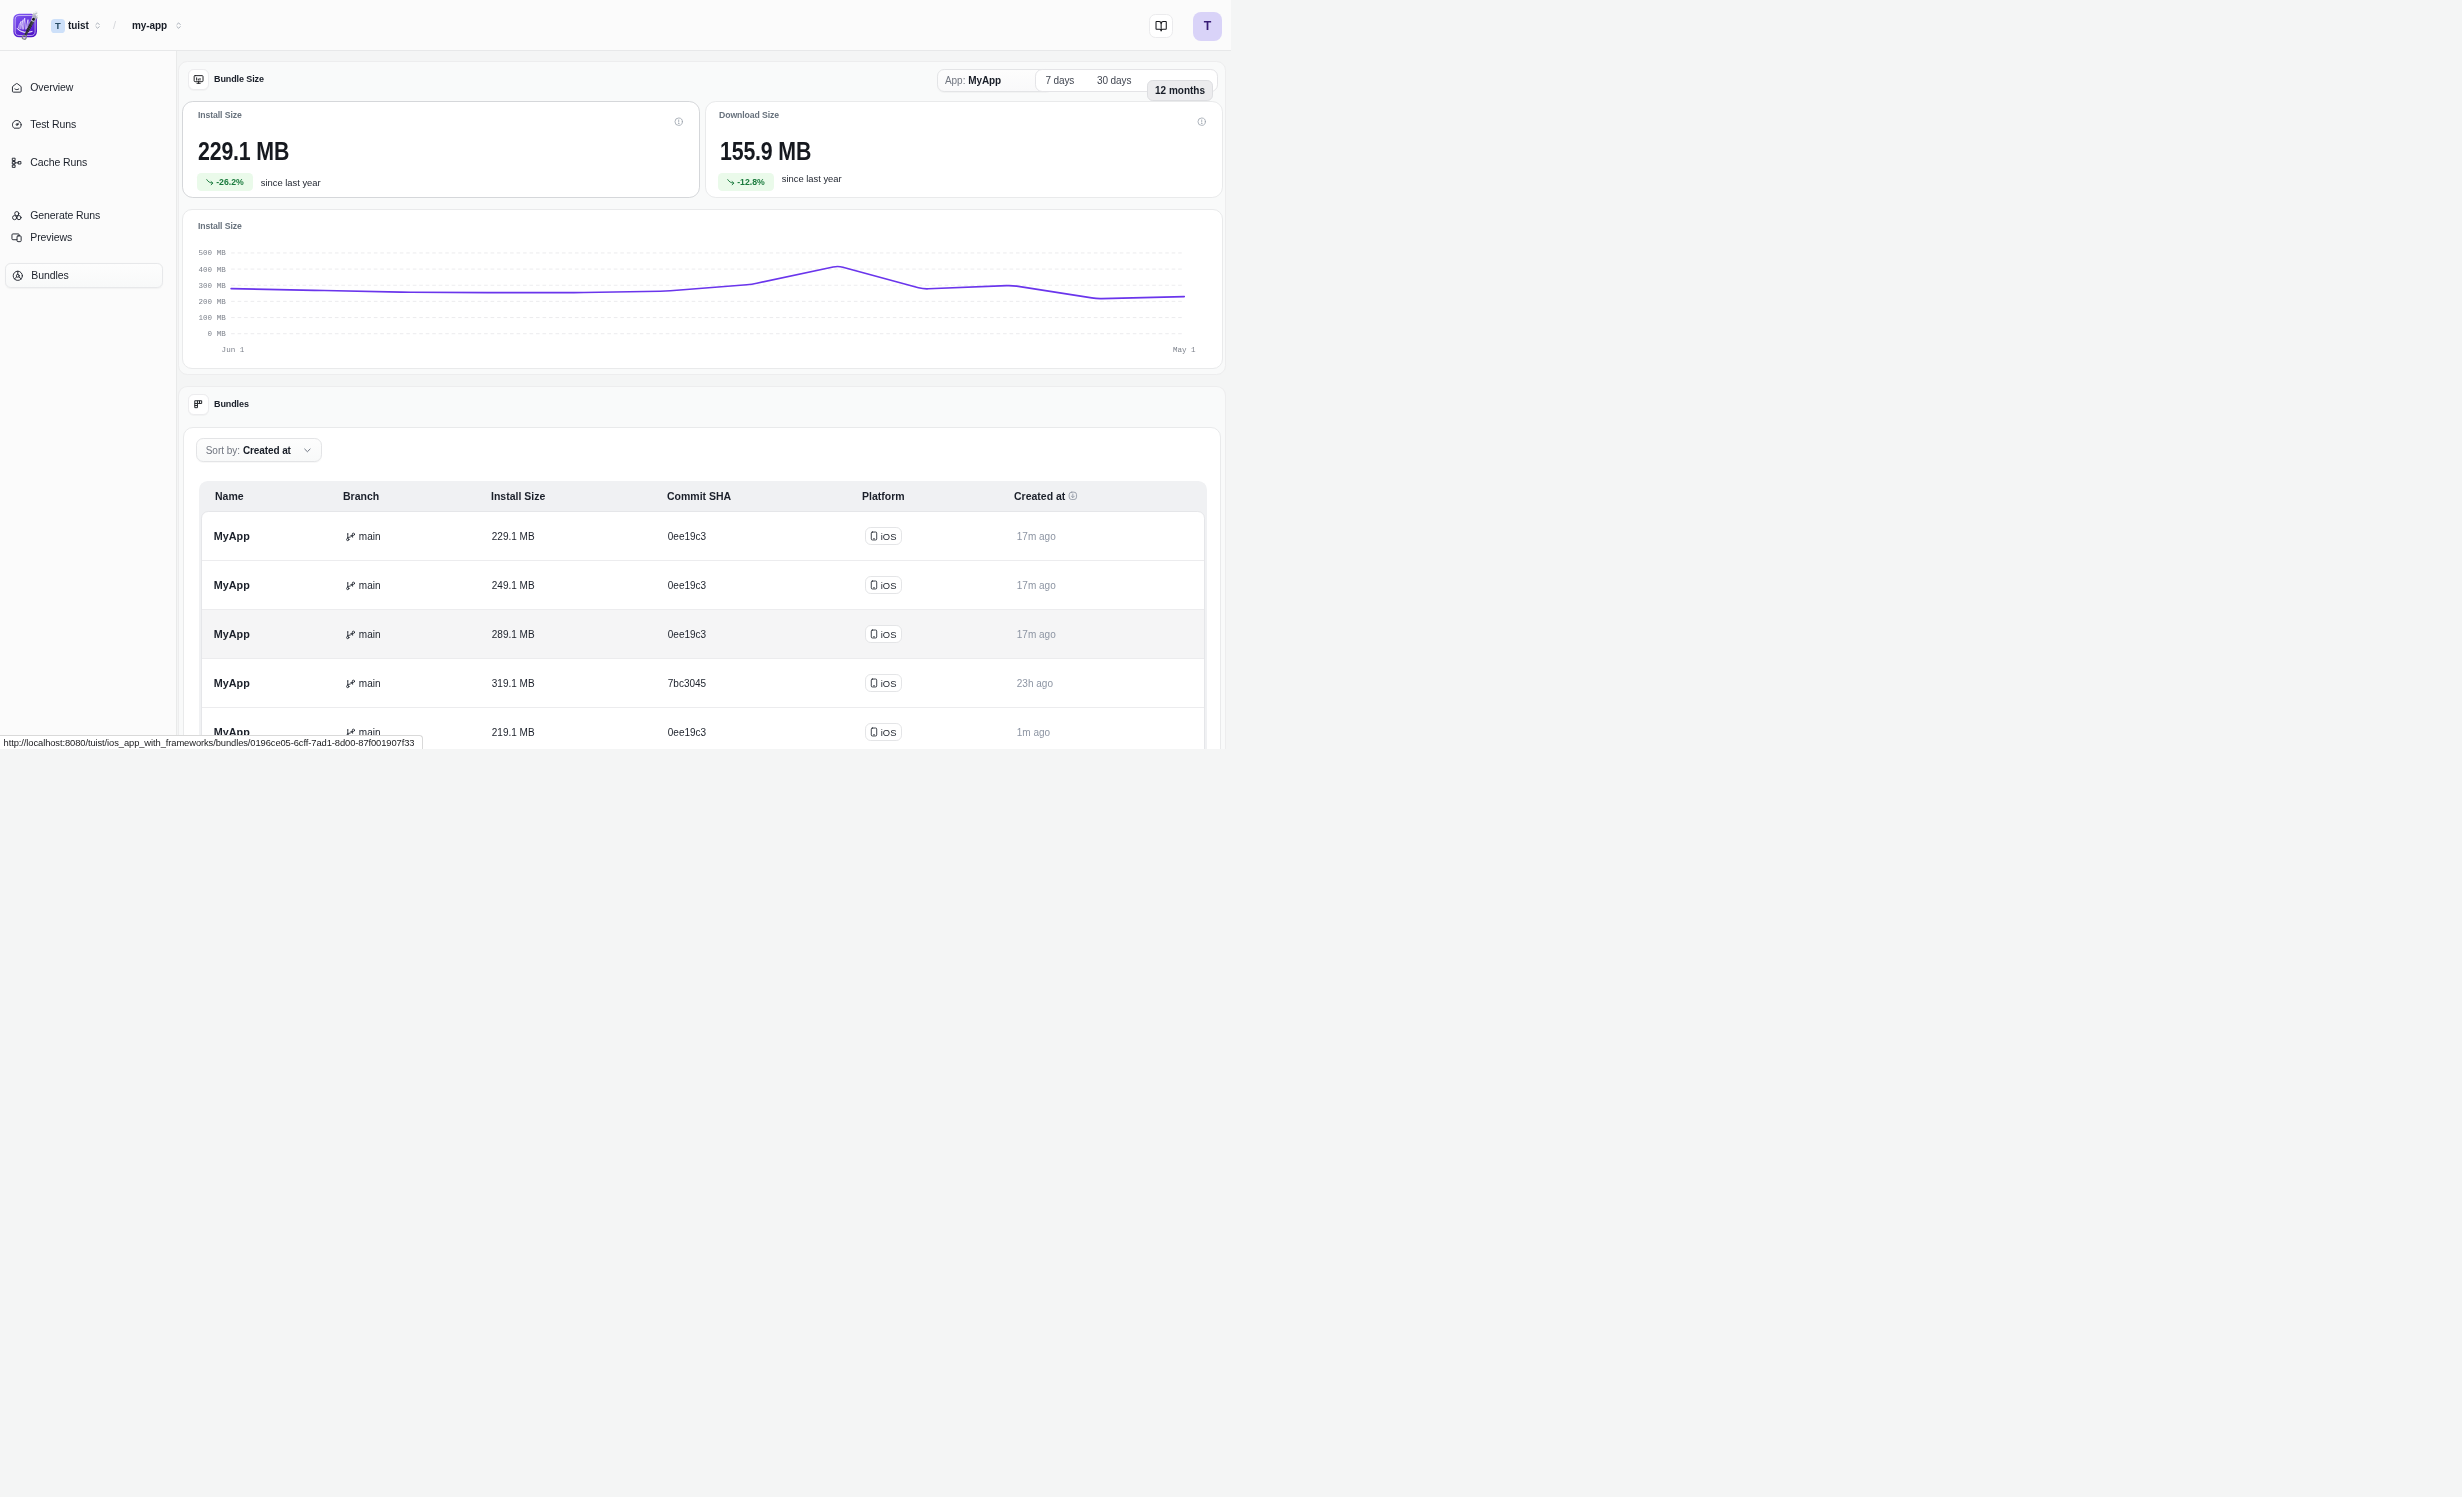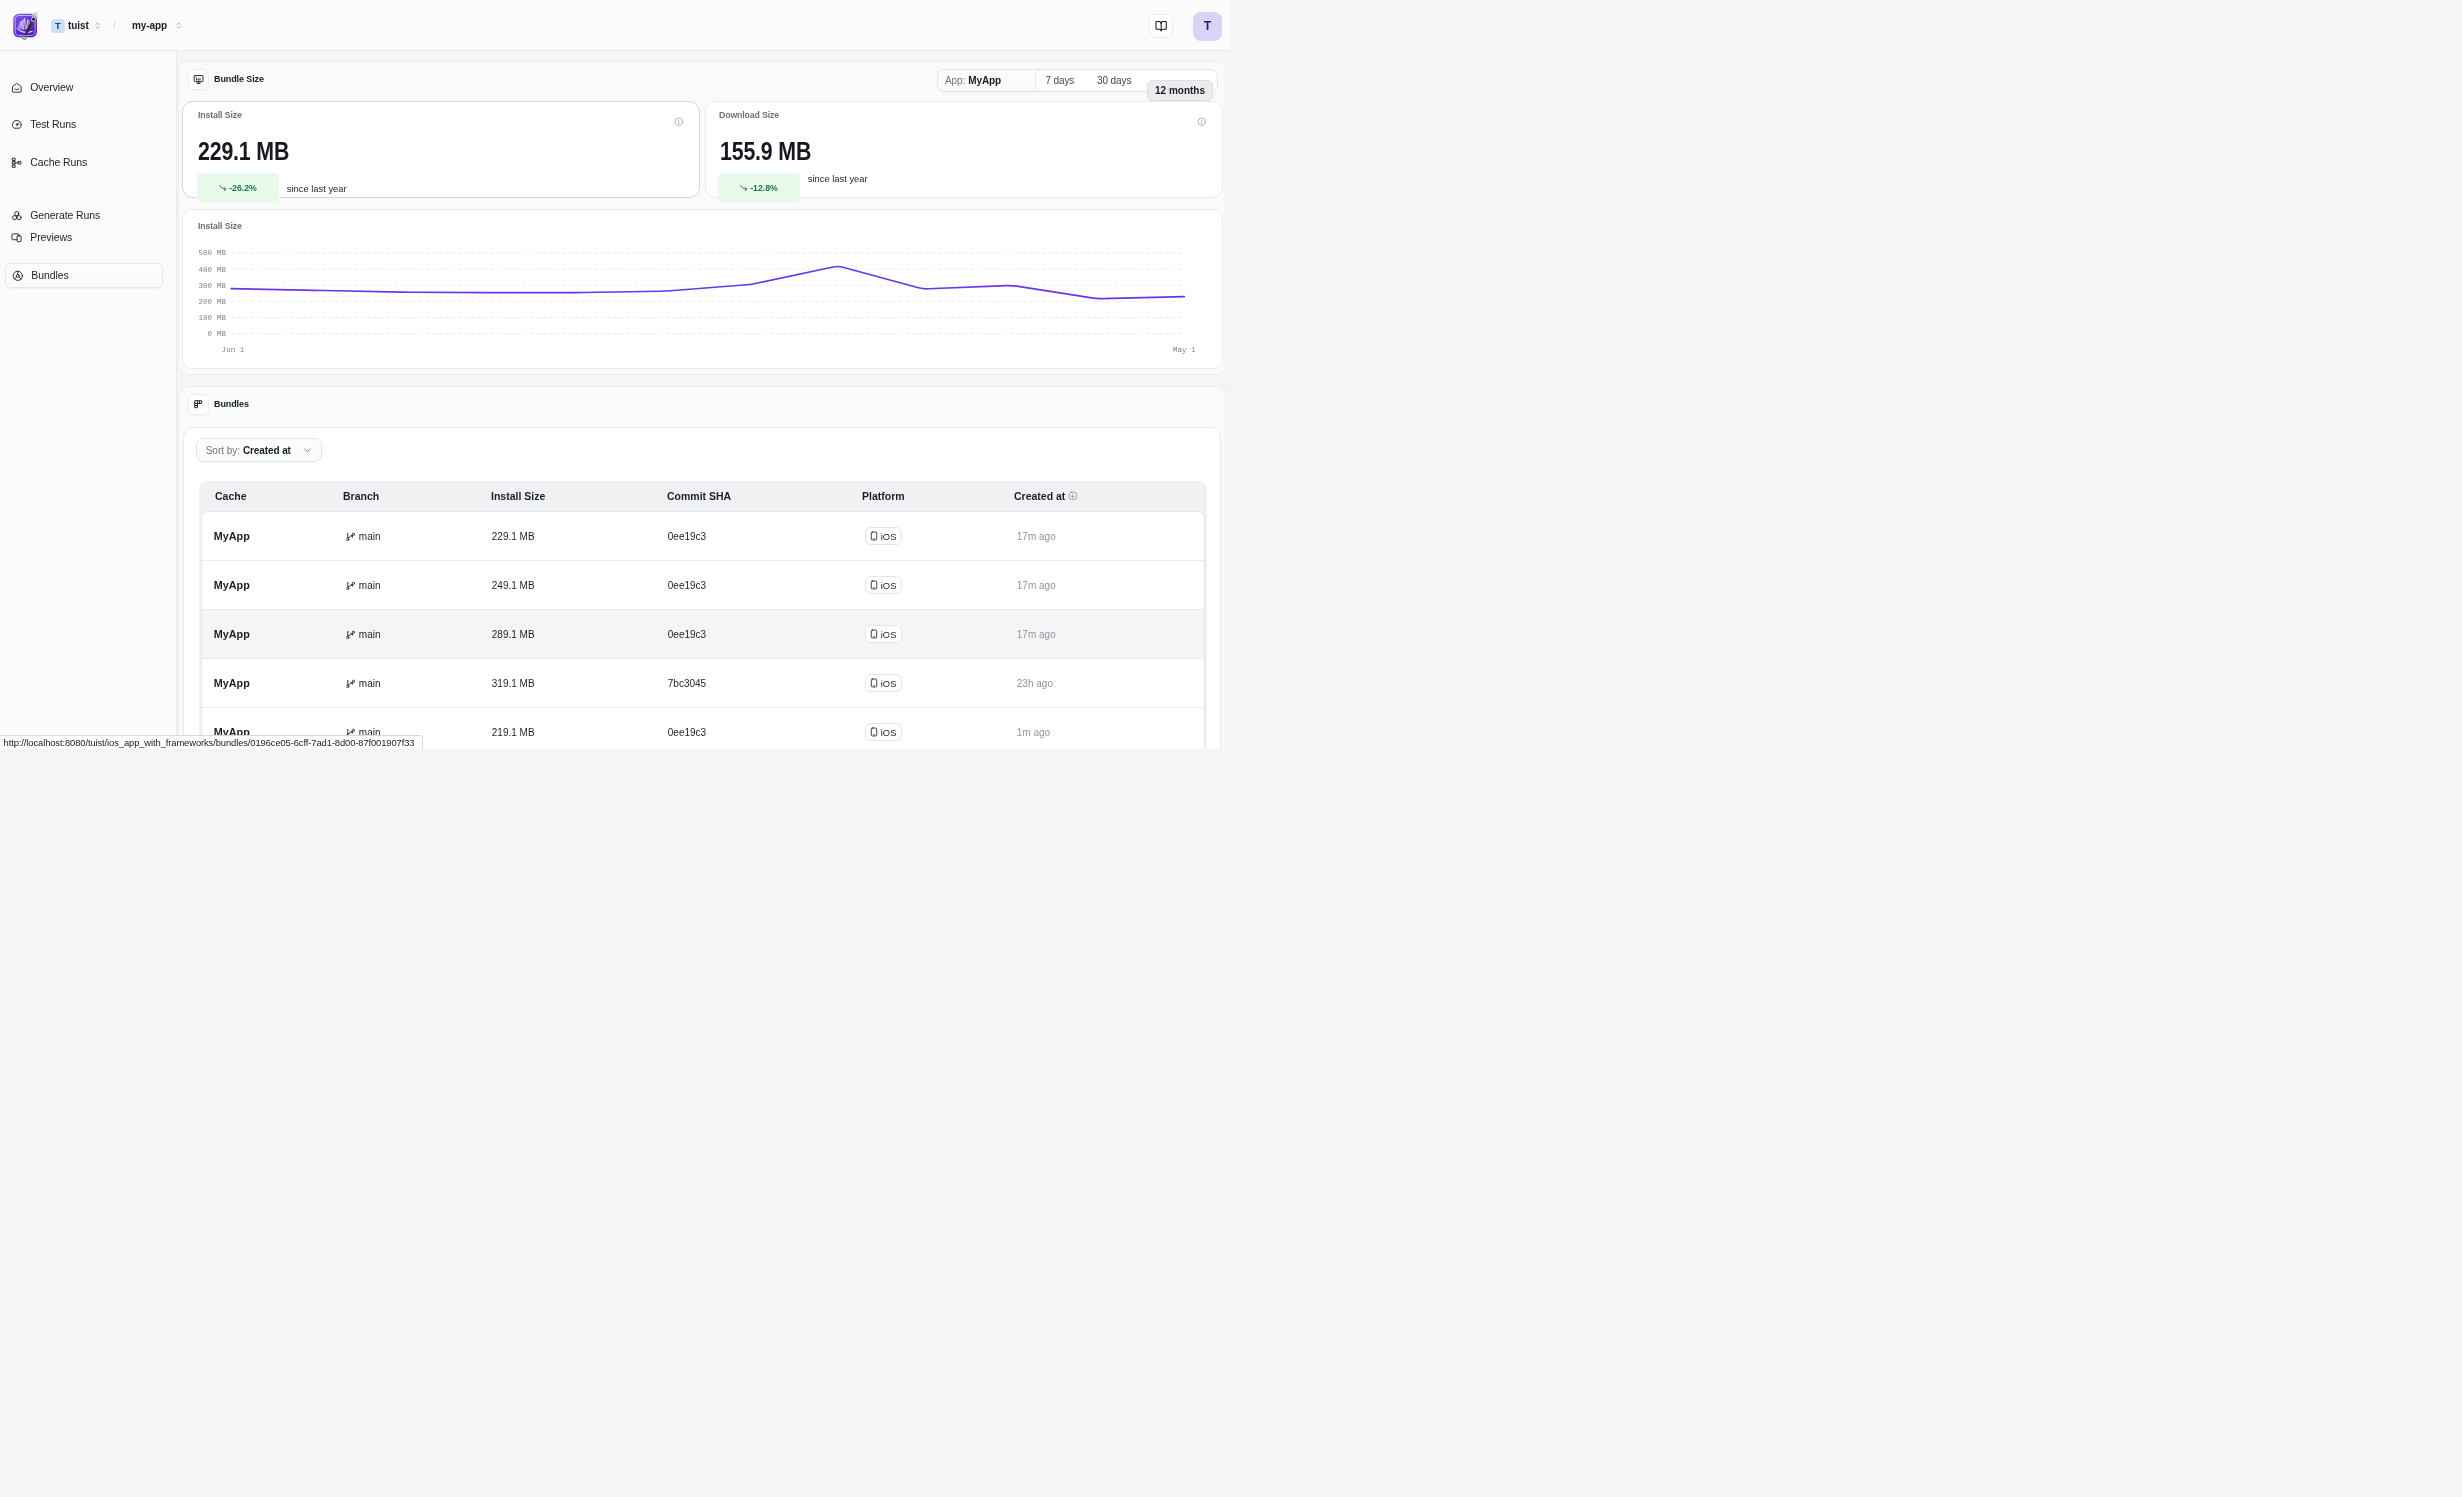--- a/index.html
+++ b/index.html
@@ -21,21 +21,21 @@
 .sel { background:linear-gradient(#fdfdfd,#f8f9f9); border:0.7px solid #e7e8ea; border-radius:5.8px; box-shadow:0 0.7px 1.4px rgba(0,0,0,.04); }
 
 .section { position:absolute; background:#f9fafa; border:0.7px solid #ededee; border-radius:9.4px; }
 #sec1 { left:178px; top:61px; width:1048px; height:314px; }
 #sec2 { left:178px; top:386px; width:1048px; height:404px; border-bottom:none; border-bottom-left-radius:0; border-bottom-right-radius:0; }
 .iconbtn { position:absolute; width:21px; height:21px; background:#fff; border:0.7px solid #ececee; border-radius:5.8px; box-shadow:0 0.7px 0.7px rgba(0,0,0,.03); display:flex; align-items:center; justify-content:center; }
 .sectitle { position:absolute; font-size:9px; font-weight:bold; color:#181d27; letter-spacing:-0.1px; }
 .card { position:absolute; background:#fff; border:0.7px solid #e9eaeb; border-radius:10px; }
 .cardtitle { font-size:8.7px; font-weight:bold; color:#68727d; letter-spacing:-0.1px; }
 .bignum { font-size:26px; font-weight:bold; color:#16191f; letter-spacing:-0.2px; transform:scaleX(0.82); transform-origin:left center; display:inline-block; }
-.badge { display:inline-flex; align-items:center; gap:2.2px; background:#eafaea; border-radius:4.3px; height:30px; padding:0 22px; color:#1a7a3d; font-size:8.7px; font-weight:bold; }
+.badge { display:inline-flex; align-items:center; gap:2.2px; background:#eafaea; border-radius:4.3px; height:18px; padding:0 9px; color:#1a7a3d; font-size:8.7px; font-weight:bold; }
 .since { font-size:9.4px; color:#232832; margin-left:8px; }
 
 #appsel { position:absolute; left:937px; top:69px; width:116px; height:23px; background:linear-gradient(#fdfdfd,#f9f9fa); border:0.7px solid #e3e4e6; border-radius:7.2px; display:flex; align-items:center; padding:0 7.2px 0 6.9px; box-shadow:0 0.7px 0.7px rgba(0,0,0,.03);}
 #seg { position:absolute; left:1035px; top:69px; width:183px; height:23px; background:#fff; border:0.7px solid #e4e4e7; border-radius:7.2px; }
 .segitem { position:absolute; top:0; line-height:21.7px; font-size:10px; color:#414651; white-space:nowrap; letter-spacing:-0.1px;}
 .segsel { position:absolute; left:111px; top:1.1px; width:66px; height:20.6px; line-height:20px; text-align:center; background:#ececee; border:0.7px solid #dddee1; border-radius:5.8px; font-weight:bold; color:#181d27; font-size:10px; white-space:nowrap;margin-top:9px; }
 
 #tablewrap { position:absolute; left:199px; top:481px; width:1008px; height:309px; background:#f0f1f3; border-radius:8.7px; }
 .th { position:absolute; top:0; height:30px; line-height:30px; font-size:10.5px; font-weight:bold; color:#1b202a; }
 #rows { position:absolute; left:1.8px; top:30px; width:1004px; height:279px; background:#fff; border:0.7px solid #e5e6e9; border-radius:7.2px; overflow:hidden; }
@@ -258,21 +258,21 @@
 <div class="sectitle" style="left:214px;top:399px">Bundles</div>
 <div class="card" style="left:183px;top:427px;width:1038px;height:363px;border-radius:10px"></div>
 <div class="abs" style="left:196px;top:438px;width:126px;height:24px;background:linear-gradient(#fdfdfd,#f8f9f9);border:0.7px solid #e3e4e6;border-radius:7.2px;display:flex;align-items:center;padding:0 8.7px;box-shadow:0 0.7px 0.7px rgba(0,0,0,.03)">
   <span style="font-size:10px;color:#717680">Sort by:&nbsp;</span>
   <span style="font-size:10px;font-weight:bold;color:#181d27;letter-spacing:-0.1px">Created at</span>
   <svg class="ic" style="margin-left:auto" width="10.8" height="10.8" viewBox="0 0 24 24" fill="none" stroke="#6b7280" stroke-width="2.2" stroke-linecap="round" stroke-linejoin="round">
         <path d="m6 9 6 6 6-6"></path>
       </svg>
 </div>
 <div id="tablewrap">
-  <div class="th" style="left:16px">Cache</div>
+  <div class="th" style="left:16px">Name</div>
   <div class="th" style="left:144px">Branch</div>
   <div class="th" style="left:292px">Install Size</div>
   <div class="th" style="left:468px">Commit SHA</div>
   <div class="th" style="left:663px">Platform</div>
   <div class="th" style="left:815px">Created at</div>
   <svg class="abs ic" style="left:869px;top:9.7px" width="9.7" height="9.7" viewBox="0 0 24 24" fill="none" stroke="#8a919e" stroke-width="2" stroke-linecap="round" stroke-linejoin="round">
         <rect x="2.8" y="2.8" width="18.4" height="18.4" rx="6.5"></rect>
         <path d="M12 7.5v8.5"></path>
         <path d="m8.3 12.7 3.7 3.7 3.7-3.7"></path>
       </svg>

